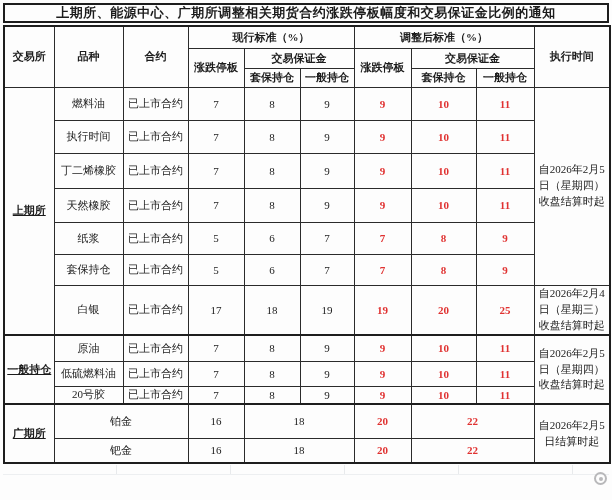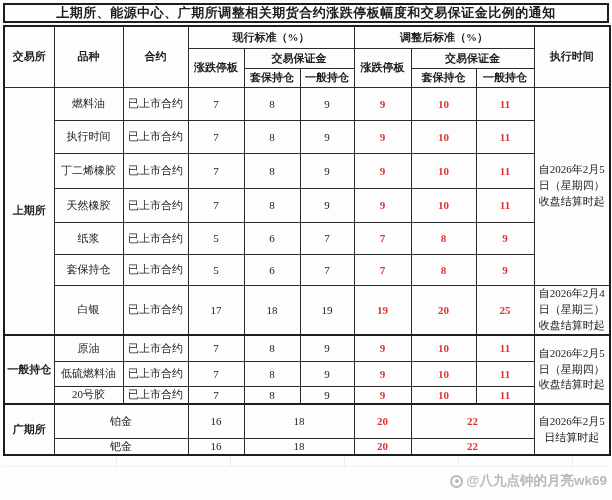--- a/index.html
+++ b/index.html
@@ -31,21 +31,21 @@
     border: 2px solid var(--bd);
   }
   .adj th, .adj td {
     border: 1px solid #2b2b2b;
     text-align: center; vertical-align: middle;
     padding: 0 2px;
     font-size: 11px;
     overflow: hidden;
   }
   .adj thead th { font-weight: 700; font-size: 11px; }
-  .exch  { font-weight: 700; font-size: 11.5px; }
+  .exch  { font-weight: 700; font-size: 11.5px; text-decoration: underline; }
   .prod  { font-size: 11px; }
   .contr { font-size: 10.5px; }
   .num   { font-size: 11.5px; font-family: "Liberation Serif", serif; }
   .red   { color: var(--hl); font-weight: 700; }
   .exec  { font-size: 10.5px; padding: 0 4px; line-height: 1.45; }
   .thl   { border-left-width: 2px; border-left-color: var(--bd); }
   tr.sec td { border-top-width: 2px; border-top-color: var(--bd); }
 
   .bottom-strip {
     height: 10px; margin-top: 1px;
@@ -230,29 +230,28 @@
 
       <tr class="sec" style="height:34px">
         <td class="exch" rowspan="2">广期所</td>
         <td class="prod" colspan="2">铂金</td>
         <td class="num thl">16</td>
         <td class="num" colspan="2">18</td>
         <td class="num red thl">20</td>
         <td class="num red" colspan="2">22</td>
         <td class="exec thl" rowspan="2">自2026年2月5日结算时起</td>
       </tr>
-      <tr style="height:17px">
+      <tr style="height:25px">
         <td class="prod" colspan="2">钯金</td>
         <td class="num thl">16</td>
         <td class="num" colspan="2">18</td>
         <td class="num red thl">20</td>
         <td class="num red" colspan="2">22</td>
       </tr>
     </tbody>
   </table>
 
   <div class="bottom-strip"></div>
 </div>
 
 <div class="watermark">
   <span class="wm-icon"></span>
-  <span>@八九点钟的月亮wk69</span>
 </div>
 
 </body></html>

